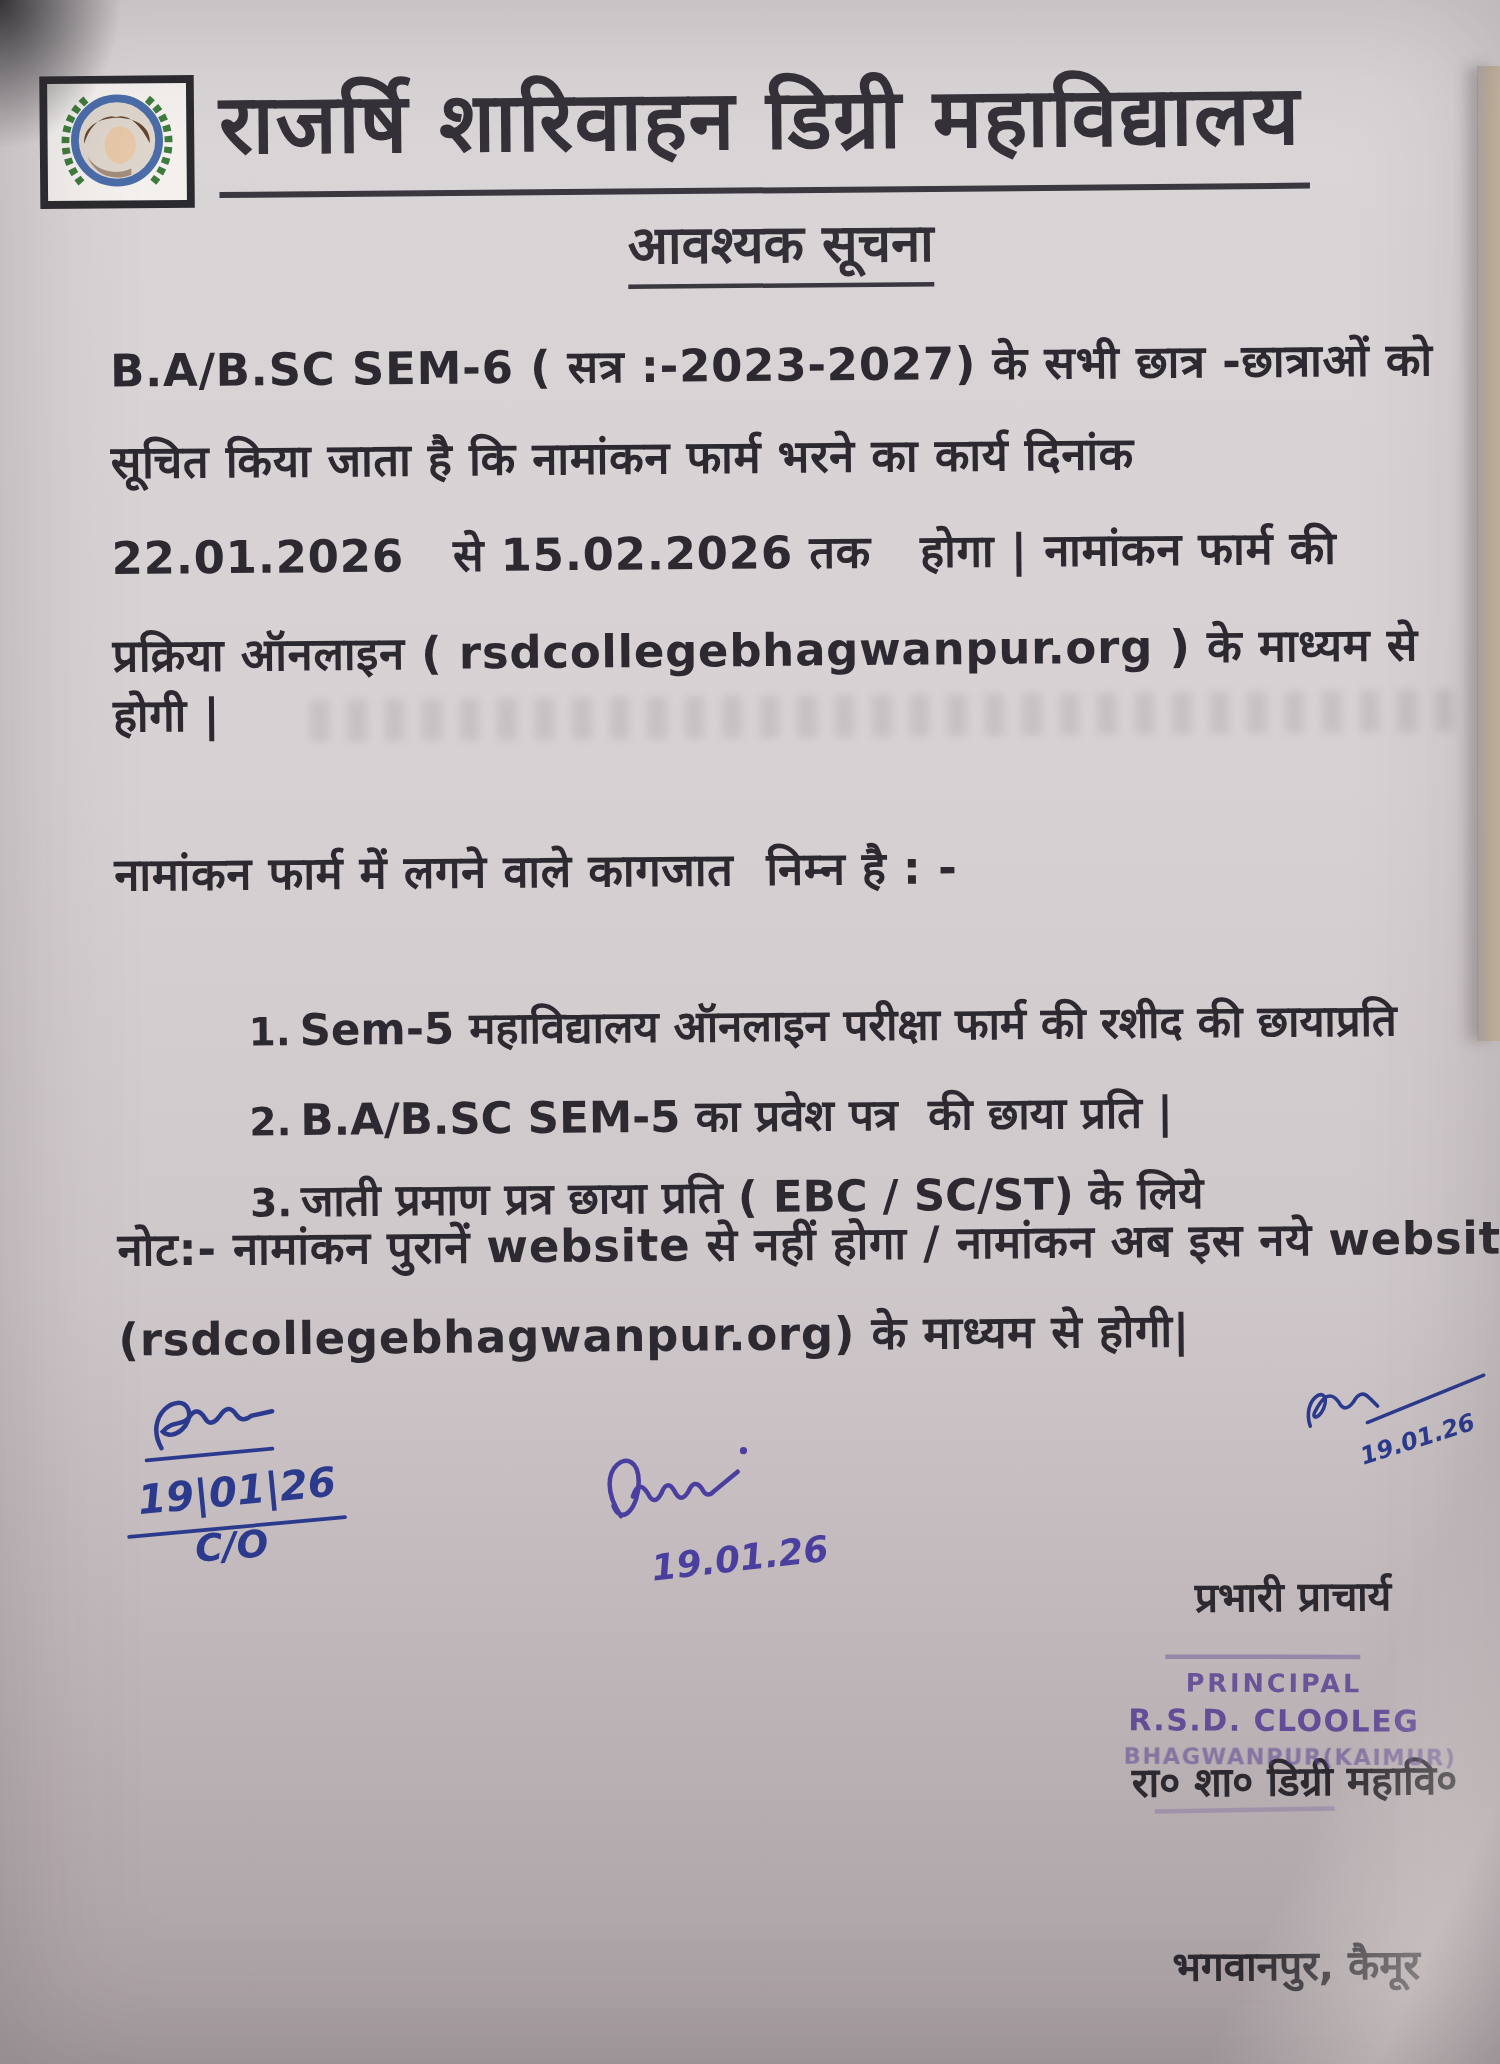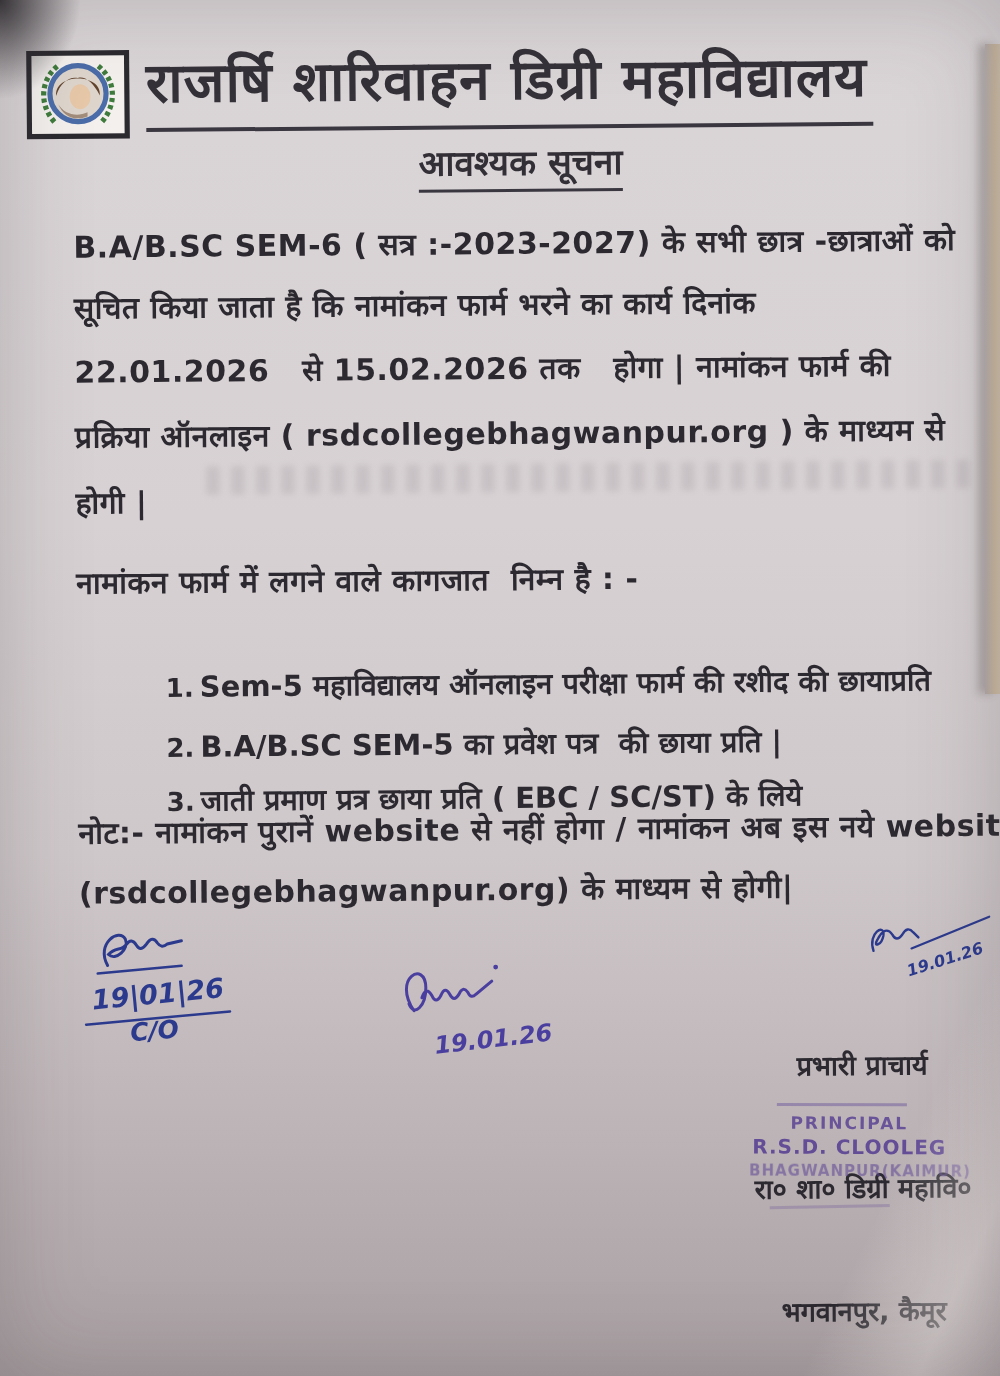--- a/index.html
+++ b/index.html
@@ -68,21 +68,21 @@
       <path d="M31,52 C36,61 48,65 59,60 L59,64 C46,69 35,63 31,52 Z" fill="#7a5a42" opacity=".6"></path>
     </svg>
 
     <div class="title">राजर्षि शारिवाहन डिग्री महाविद्यालय</div>
     <div class="subtitle">आवश्यक सूचना</div>
 
     <div class="bline" style="top:222px">B.A/B.SC SEM-6 ( सत्र :-2023-2027) के सभी छात्र -छात्राओं को</div>
     <div class="bline" style="top:283px">सूचित किया जाता है कि नामांकन फार्म भरने का कार्य दिनांक</div>
     <div class="bline" style="top:347px">22.01.2026   से 15.02.2026 तक   होगा | नामांकन फार्म की</div>
     <div class="bline" style="top:412px">प्रक्रिया ऑनलाइन ( rsdcollegebhagwanpur.org ) के माध्यम से</div>
-    <div class="bline" style="top:478px">होगी |</div>
+    <div class="bline" style="top:452px">होगी |</div>
 
     <div class="ghost"></div>
 
     <div class="bline" style="top:558px">नामांकन फार्म में लगने वाले कागजात  निम्न है : -</div>
 
     <div class="litem" style="left:102px;top:629px">
       <span class="lnum">1.</span><span>Sem-5 महाविद्यालय ऑनलाइन परीक्षा फार्म की रशीद की छायाप्रति</span>
     </div>
     <div class="litem" style="left:102px;top:689px">
       <span class="lnum">2.</span><span>B.A/B.SC SEM-5 का प्रवेश पत्र  की छाया प्रति |</span>

